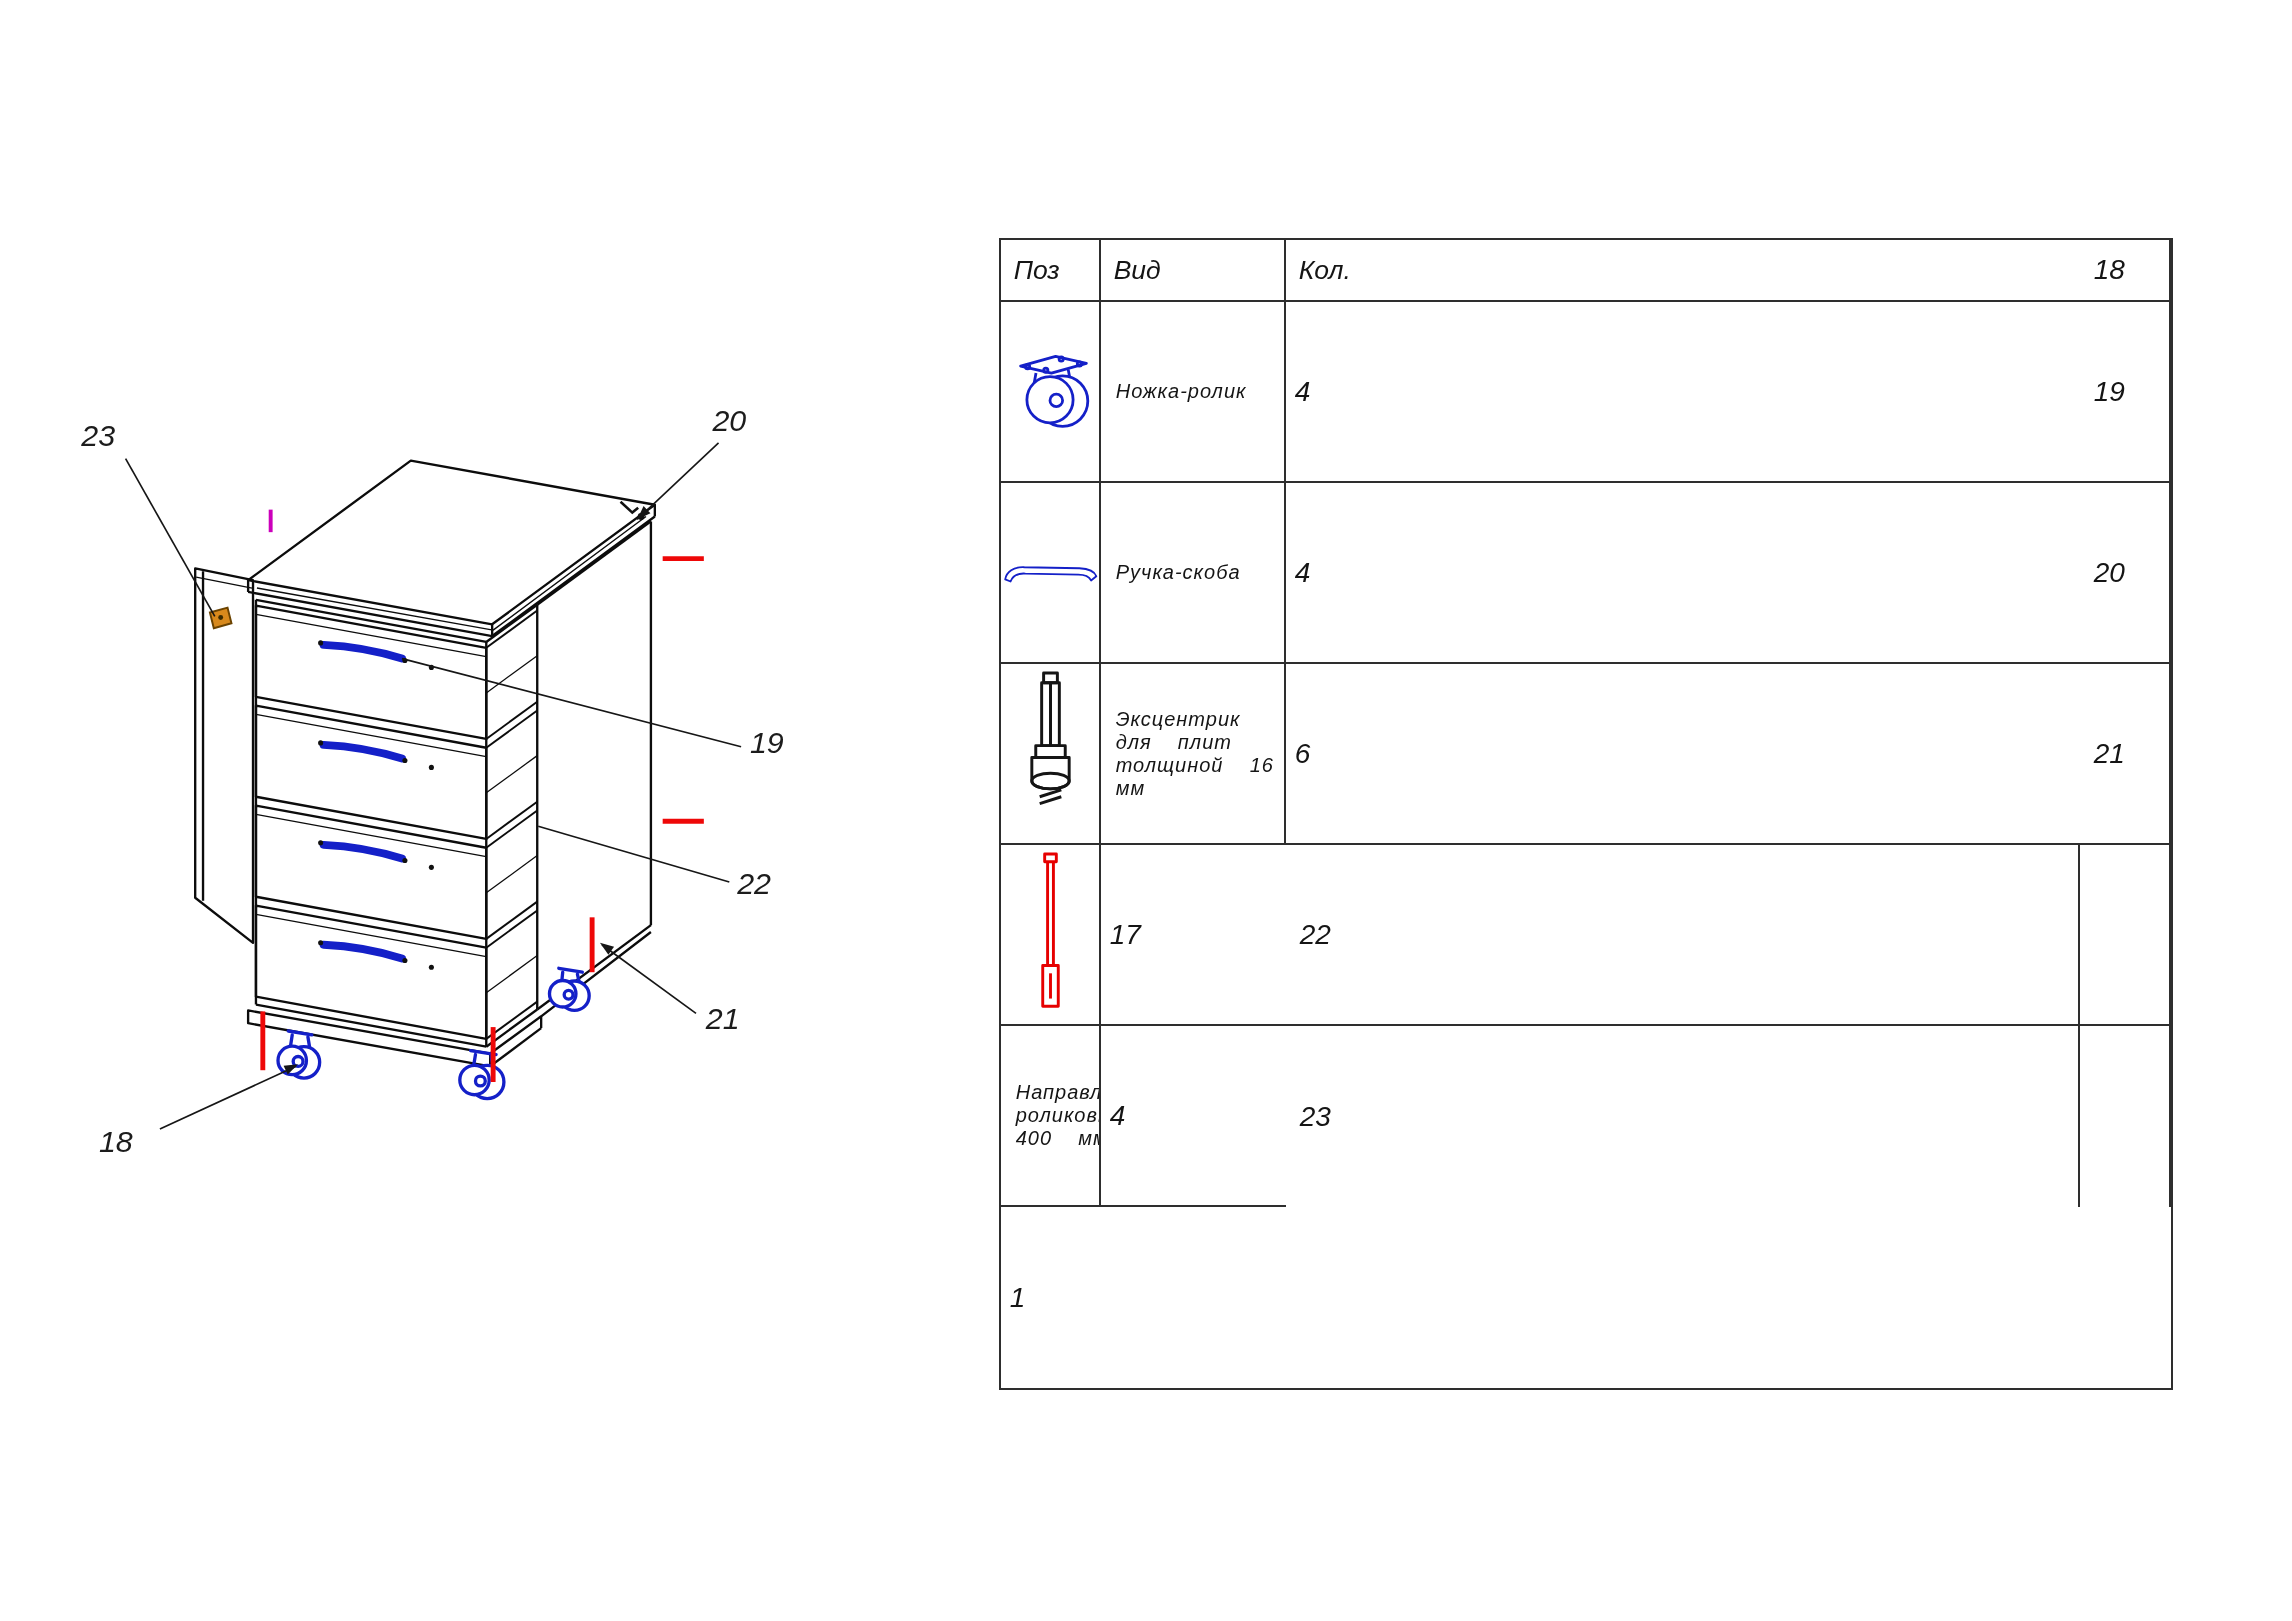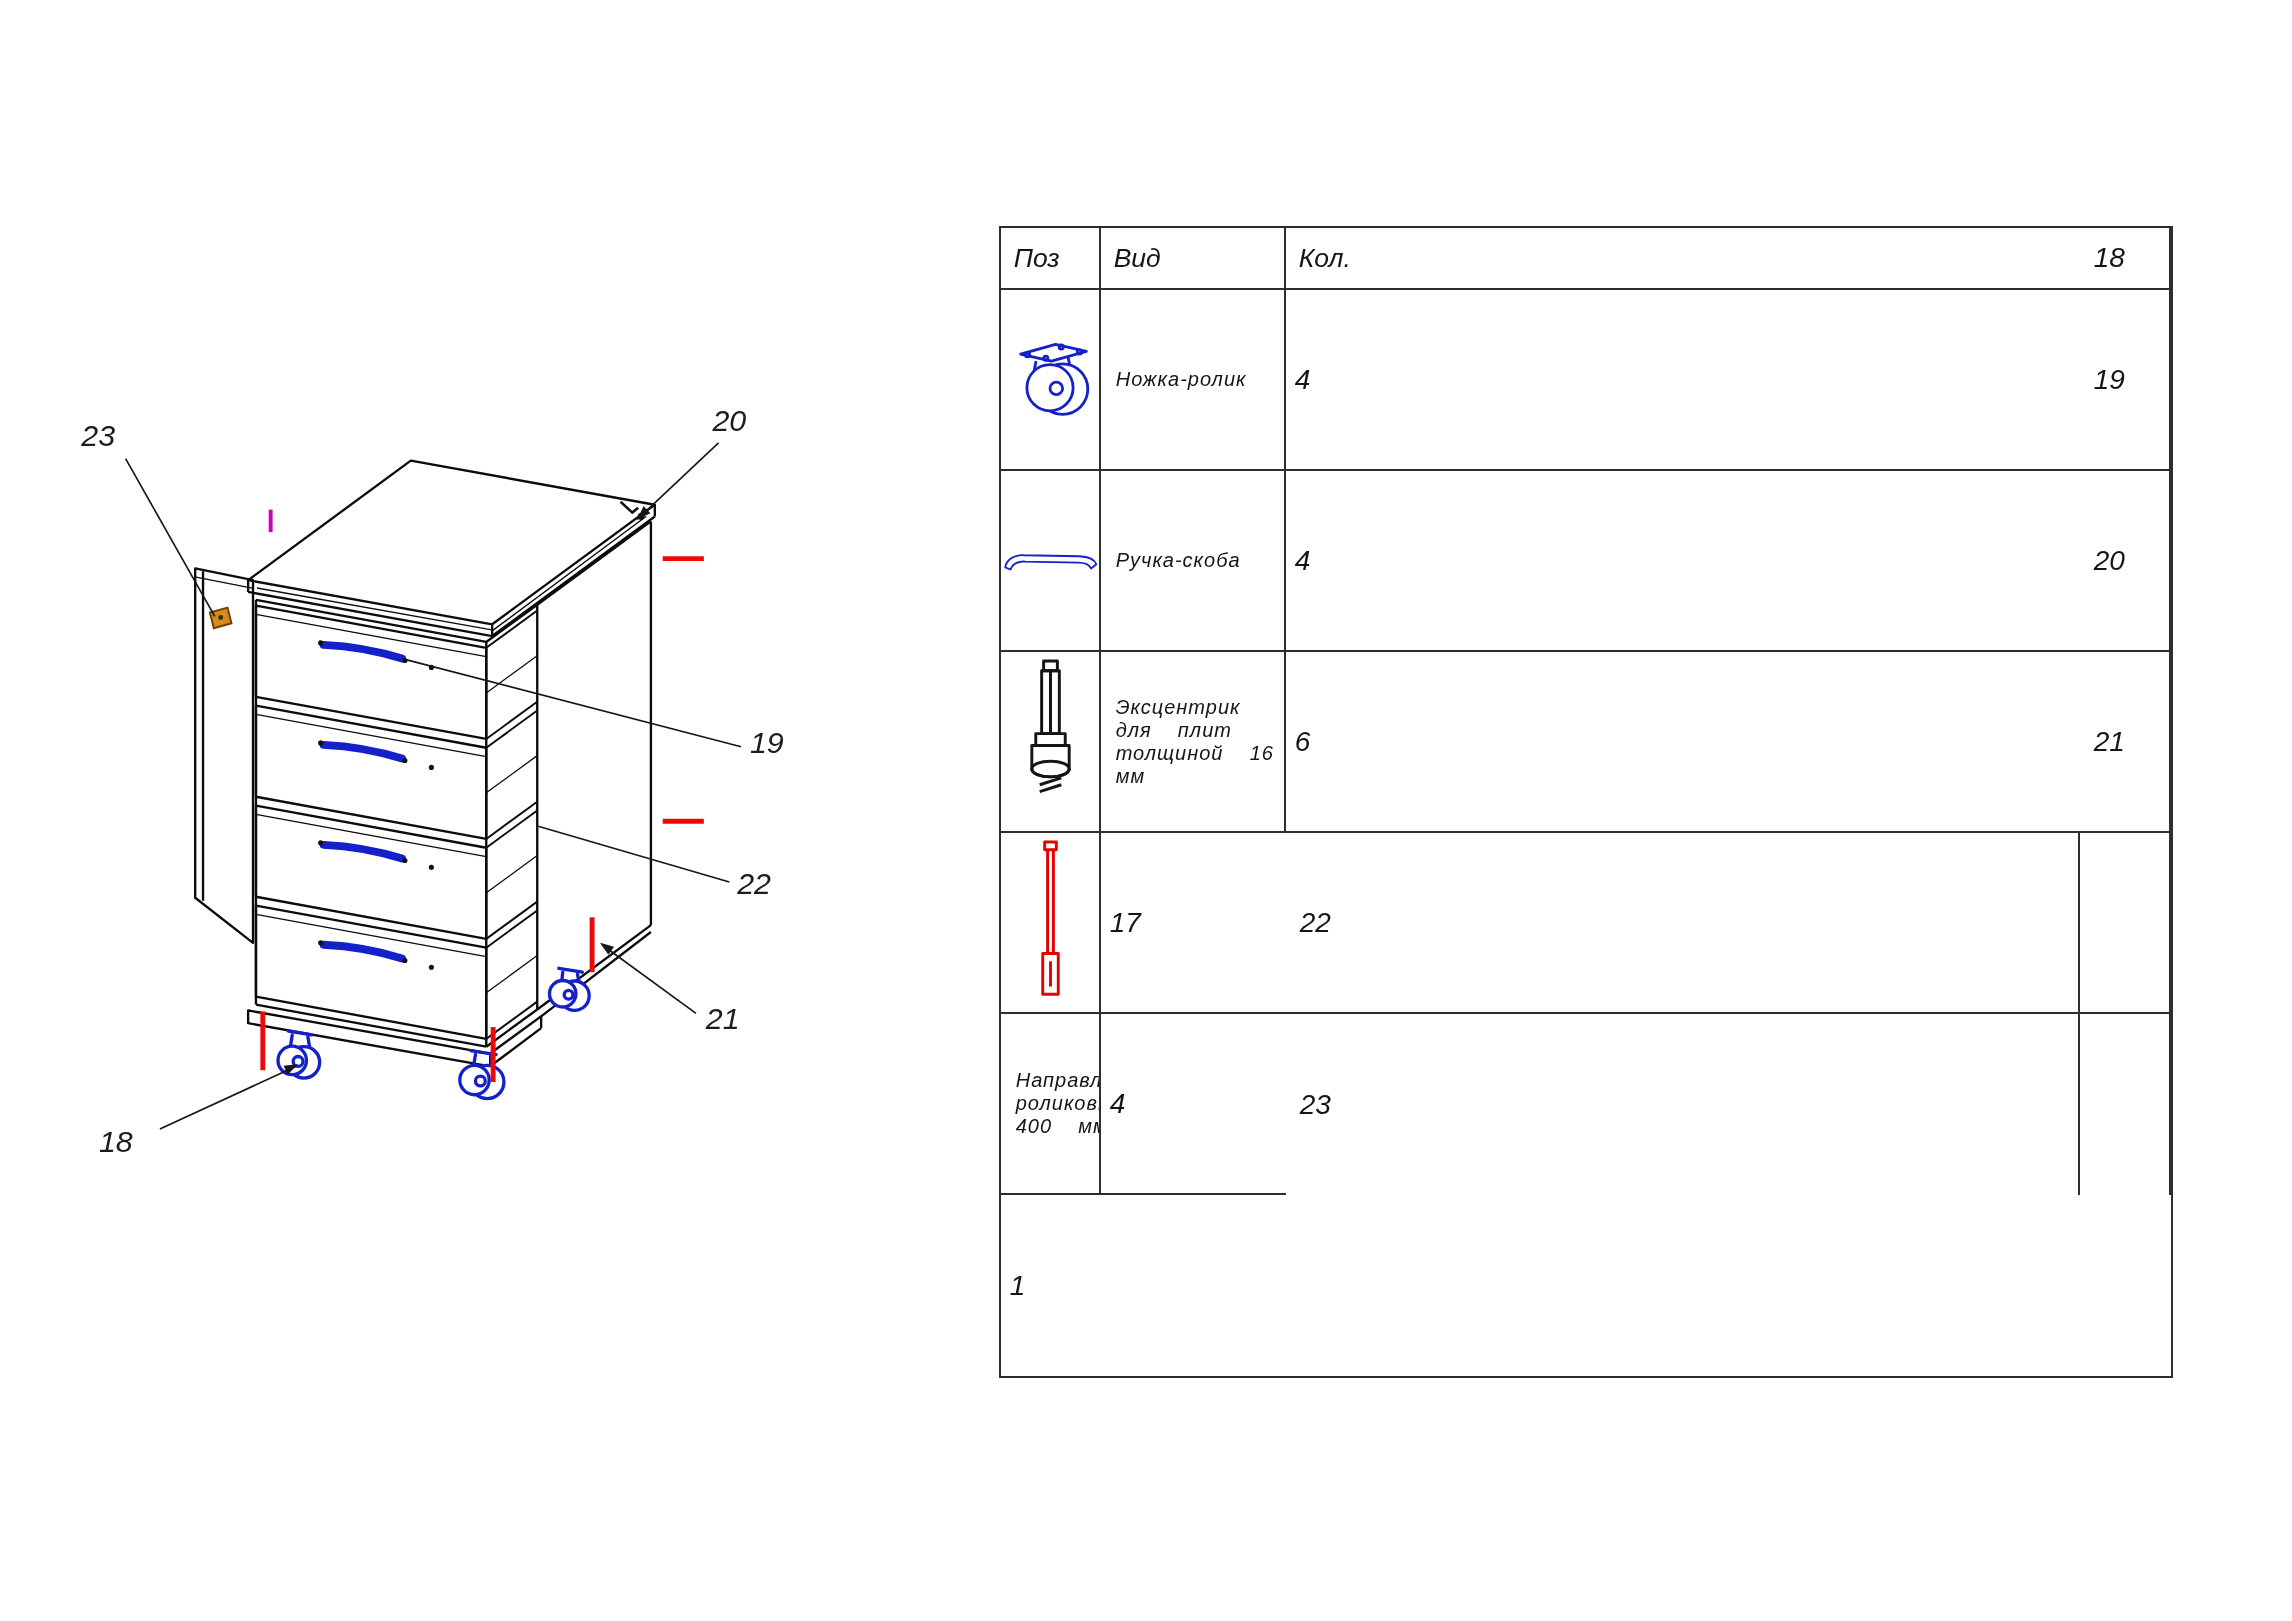--- a/index.html
+++ b/index.html
@@ -1,21 +1,21 @@
 <!DOCTYPE html>
 <html><head>
 <meta charset="utf-8">
 <style>
   html,body{margin:0;padding:0;background:#fff;}
   .page{position:relative;width:2293px;height:1621px;background:#ffffff;overflow:hidden;
         font-family:"Liberation Sans",sans-serif;}
   .diagram{position:absolute;left:0;top:0;}
   .svg-callout{font-family:"Liberation Sans",sans-serif;font-style:italic;font-size:31px;fill:#1c1c1c;}
   
-  .parts-table{position:absolute;left:999px;top:226px;
+  .parts-table{position:absolute;left:999px;top:238px;
     display:grid;
     grid-template-columns:100px 185px 794px 91px;
     grid-template-rows:62px repeat(6,181px);
     border:2px solid #2e2e2e;background:#fff;}
   .cell{border-right:2px solid #2e2e2e;border-bottom:2px solid #2e2e2e;
         display:flex;align-items:center;box-sizing:border-box;
         font-style:italic;color:#151515;overflow:hidden;}
   .cell.last-col{border-right:none;text-align:center;}
   .cell.last-row{border-bottom:none;}
   .hdr{font-size:26.5px;padding-left:12.7px;}

